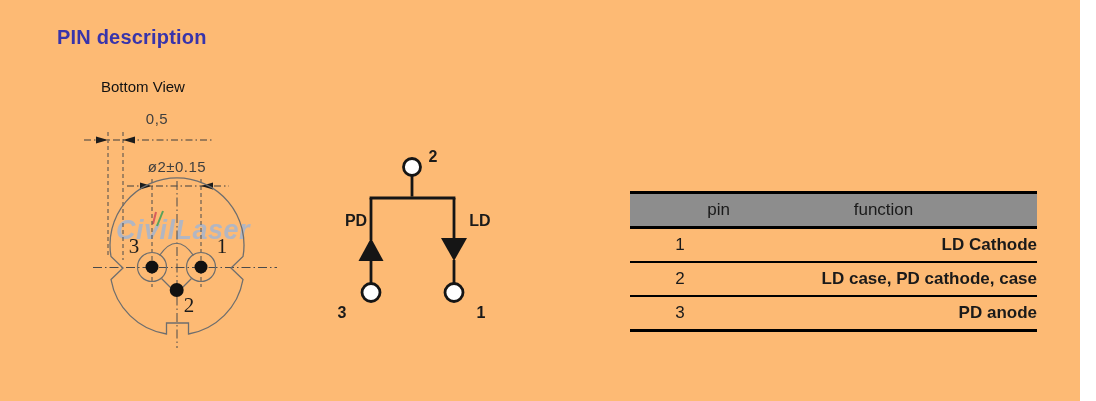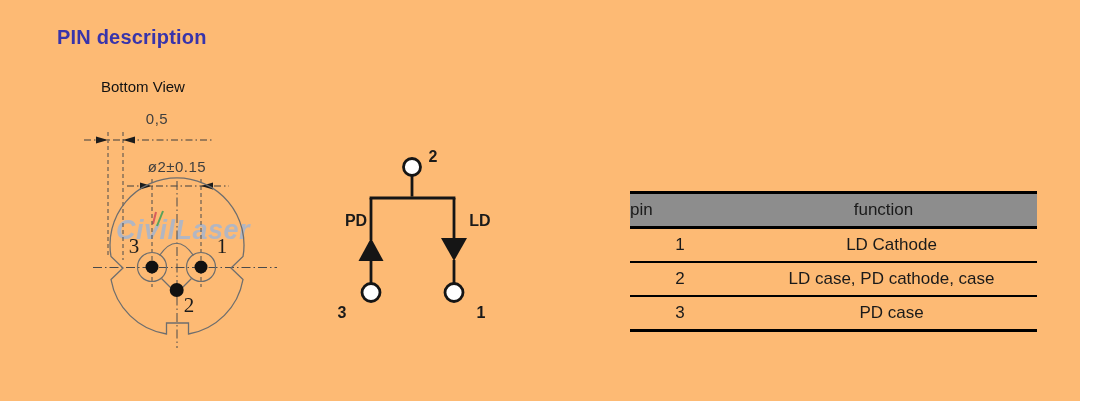--- a/index.html
+++ b/index.html
@@ -70,25 +70,25 @@
     font-size: 17px;
     color: #1a1a1a;
     border-top: 3px solid #000;
   }
   table.pin-table th {
     background: #8d8d8d;
     font-weight: normal;
     border-bottom: 3px solid #000;
     padding: 6px 0;
   }
-  table.pin-table th.col-pin { width: 100px; text-align: left; }
+  table.pin-table th.col-pin { width: 100px; text-align: right; }
   table.pin-table th.col-fn  { text-align: center; margin-top: 18px; }
   table.pin-table td { padding: 6px 0; border-bottom: 2px solid #000; }
   table.pin-table td.cell-pin { text-align: center; }
-  table.pin-table td.cell-fn  { text-align: center; padding-left: 16px; }
+  table.pin-table td.cell-fn  { text-align: right; padding-left: 16px; font-weight: bold; }
   table.pin-table tr:last-child td { border-bottom: 3px solid #000; }
 </style>
 </head>
 <body>
 
 <div id="canvas">
 
   <h1 class="page-title">PIN description</h1>
 
   <div class="view-label">Bottom View</div>
@@ -178,18 +178,18 @@
       <tr>
         <td class="cell-pin">1</td>
         <td class="cell-fn">LD Cathode</td>
       </tr>
       <tr>
         <td class="cell-pin">2</td>
         <td class="cell-fn">LD case, PD cathode, case</td>
       </tr>
       <tr>
         <td class="cell-pin">3</td>
-        <td class="cell-fn">PD case</td>
+        <td class="cell-fn">PD anode</td>
       </tr>
     </tbody>
   </table>
 
 </div>
 
 </body></html>

